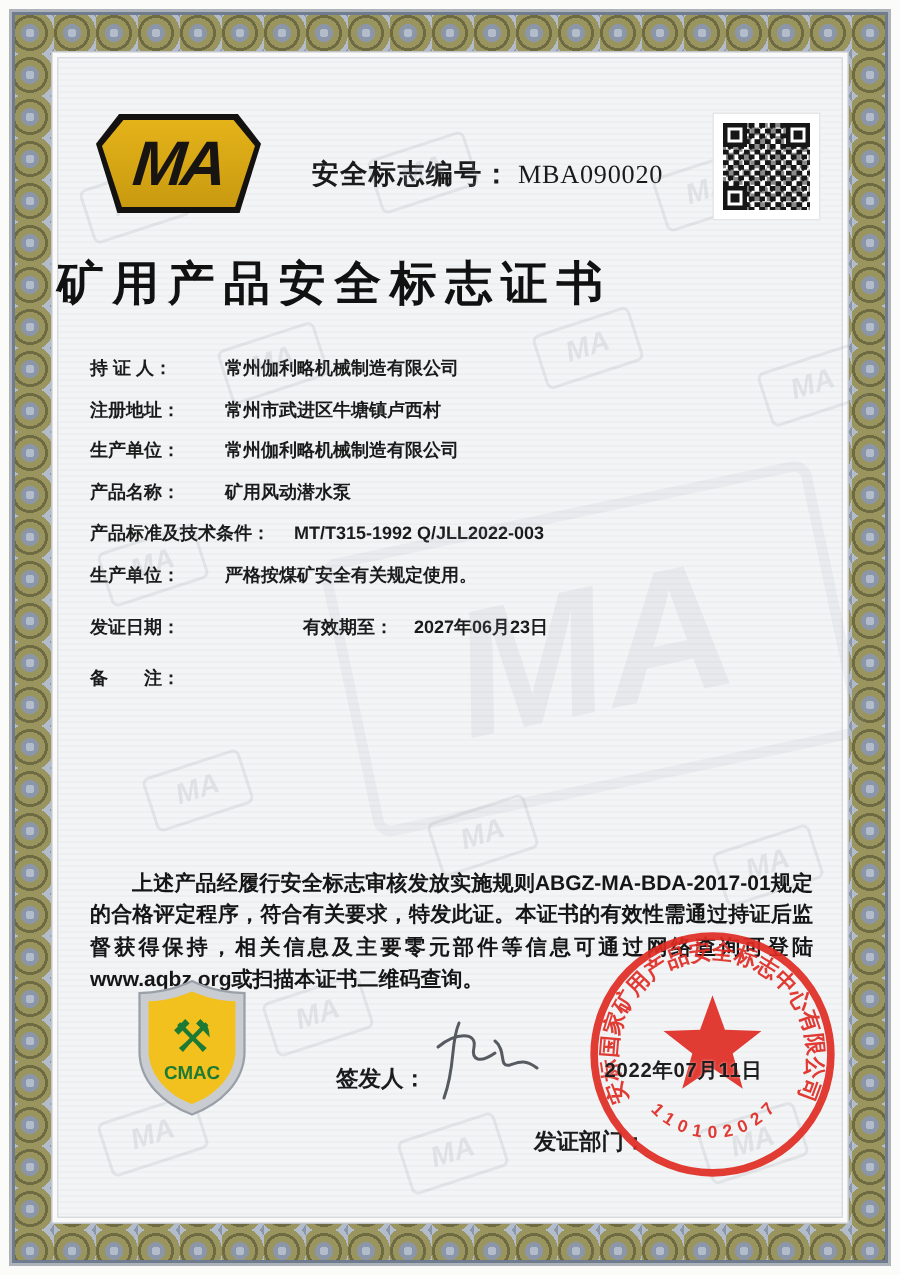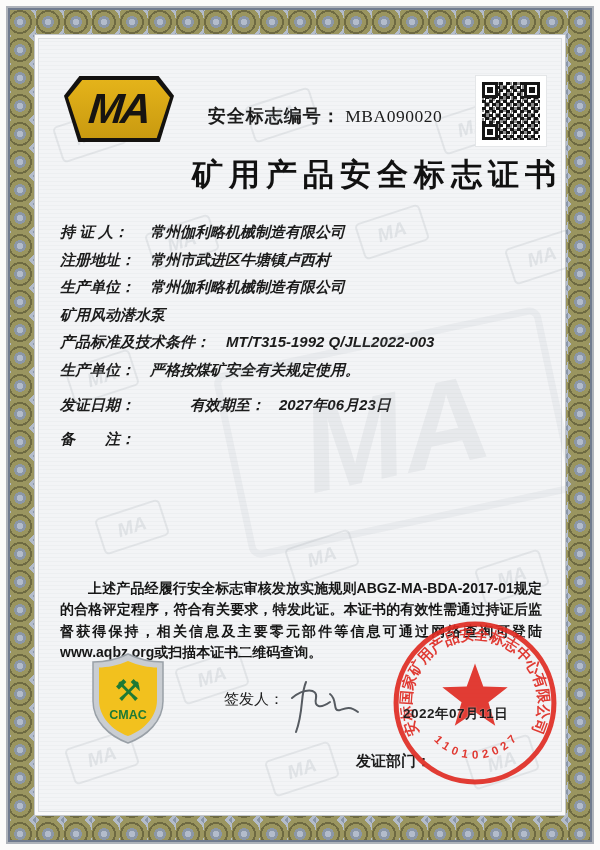--- a/index.html
+++ b/index.html
@@ -36,37 +36,37 @@
   .serial-label{font-size:18px;font-weight:700;letter-spacing:1px;}
   .serial-number{font-family:"Liberation Serif",serif;font-size:17.5px;letter-spacing:.5px;}
   
   .qr{position:relative;width:70px;height:70px;background:#fff;flex:0 0 auto;box-shadow:0 0 0 1px #e4e6e8;}
   .qr-mod{position:absolute;inset:6px;background:repeating-conic-gradient(#161616 0% 25%,#fff 0% 50%) 0 0/7px 7px;}
   .qr-mod2{position:absolute;inset:6px;background:repeating-conic-gradient(#161616 0% 25%,transparent 0% 50%) 2px 3px/11px 11px;opacity:.5;}
   .fp{position:absolute;width:10px;height:10px;border:3px solid #161616;background:#fff;}
   .fp::after{content:"";position:absolute;inset:2px;background:#161616;}
   .fp.tl{left:6px;top:6px}.fp.tr{right:6px;top:6px}.fp.bl{left:6px;bottom:6px}
   
-  .title{margin-top:8px;text-align:right;font-size:31px;font-weight:900;letter-spacing:6px;
+  .title{margin-top:22px;text-align:left;font-size:31px;font-weight:900;letter-spacing:6px;
       font-family:"Liberation Serif",serif;color:#111;}
   
-  .fields{margin:22px 22px 0 22px;font-size:15px;font-style:italic;}
+  .fields{margin:22px 22px 0 22px;font-size:12px;}
   .frow{display:flex;line-height:27.6px;white-space:nowrap;}
   .flabel{font-weight:700;min-width:90px;flex:0 0 auto;}
   .flabel.auto{min-width:0;margin-right:16px;}
   .fvalue{font-weight:700;}
   .fvalue.w1{width:160px;flex:0 0 auto;}
-  .flabel.second{min-width:0;margin-left:40px;margin-right:14px;}
+  .flabel.second{min-width:0;margin-left:52px;margin-right:14px;}
   .frow.gap{margin-top:7px;align-items:center;}
   
   .statement{position:absolute;left:22px;right:20px;top:540px;margin:0;font-size:14px;font-weight:700;
       line-height:1.52;text-align:justify;text-indent:2em;color:#161616;}
   
   .cmac{position:absolute;left:52px;top:615px;}
-  .signer-label{position:absolute;left:186px;top:652px;font-size:15px;font-weight:400;}
+  .signer-label{position:absolute;left:186px;top:672px;font-size:15px;font-weight:700;}
   .signature{position:absolute;left:248px;top:638px;}
   .dept-label{position:absolute;left:318px;top:672px;font-size:15px;font-weight:700;margin-top:42px;}
   .stamp{position:absolute;left:351px;top:579px;width:172px;height:172px;}
   .stamp-date{position:absolute;left:14px;top:88px;width:130px;font-size:13.5px;font-weight:700;
       color:#1d1d1d;letter-spacing:.5px;text-shadow:0 0 2px rgba(245,245,245,.6);}
 </style>
 </head>
 <body>
 
 <div class="page">
@@ -117,20 +117,21 @@
         </div>
       <div class="frow">
           <span class="flabel">注册地址：</span>
           <span class="fvalue">常州市武进区牛塘镇卢西村</span>
         </div>
       <div class="frow">
           <span class="flabel">生产单位：</span>
           <span class="fvalue">常州伽利略机械制造有限公司</span>
         </div>
       <div class="frow">
+          <span class="flabel">产品名称：</span>
           <span class="fvalue">矿用风动潜水泵</span>
         </div>
       <div class="frow">
           <span class="flabel auto">产品标准及技术条件：</span>
           <span class="fvalue">MT/T315-1992 Q/JLL2022-003</span>
         </div>
       <div class="frow">
           <span class="flabel">生产单位：</span>
           <span class="fvalue">严格按煤矿安全有关规定使用。</span>
         </div>

